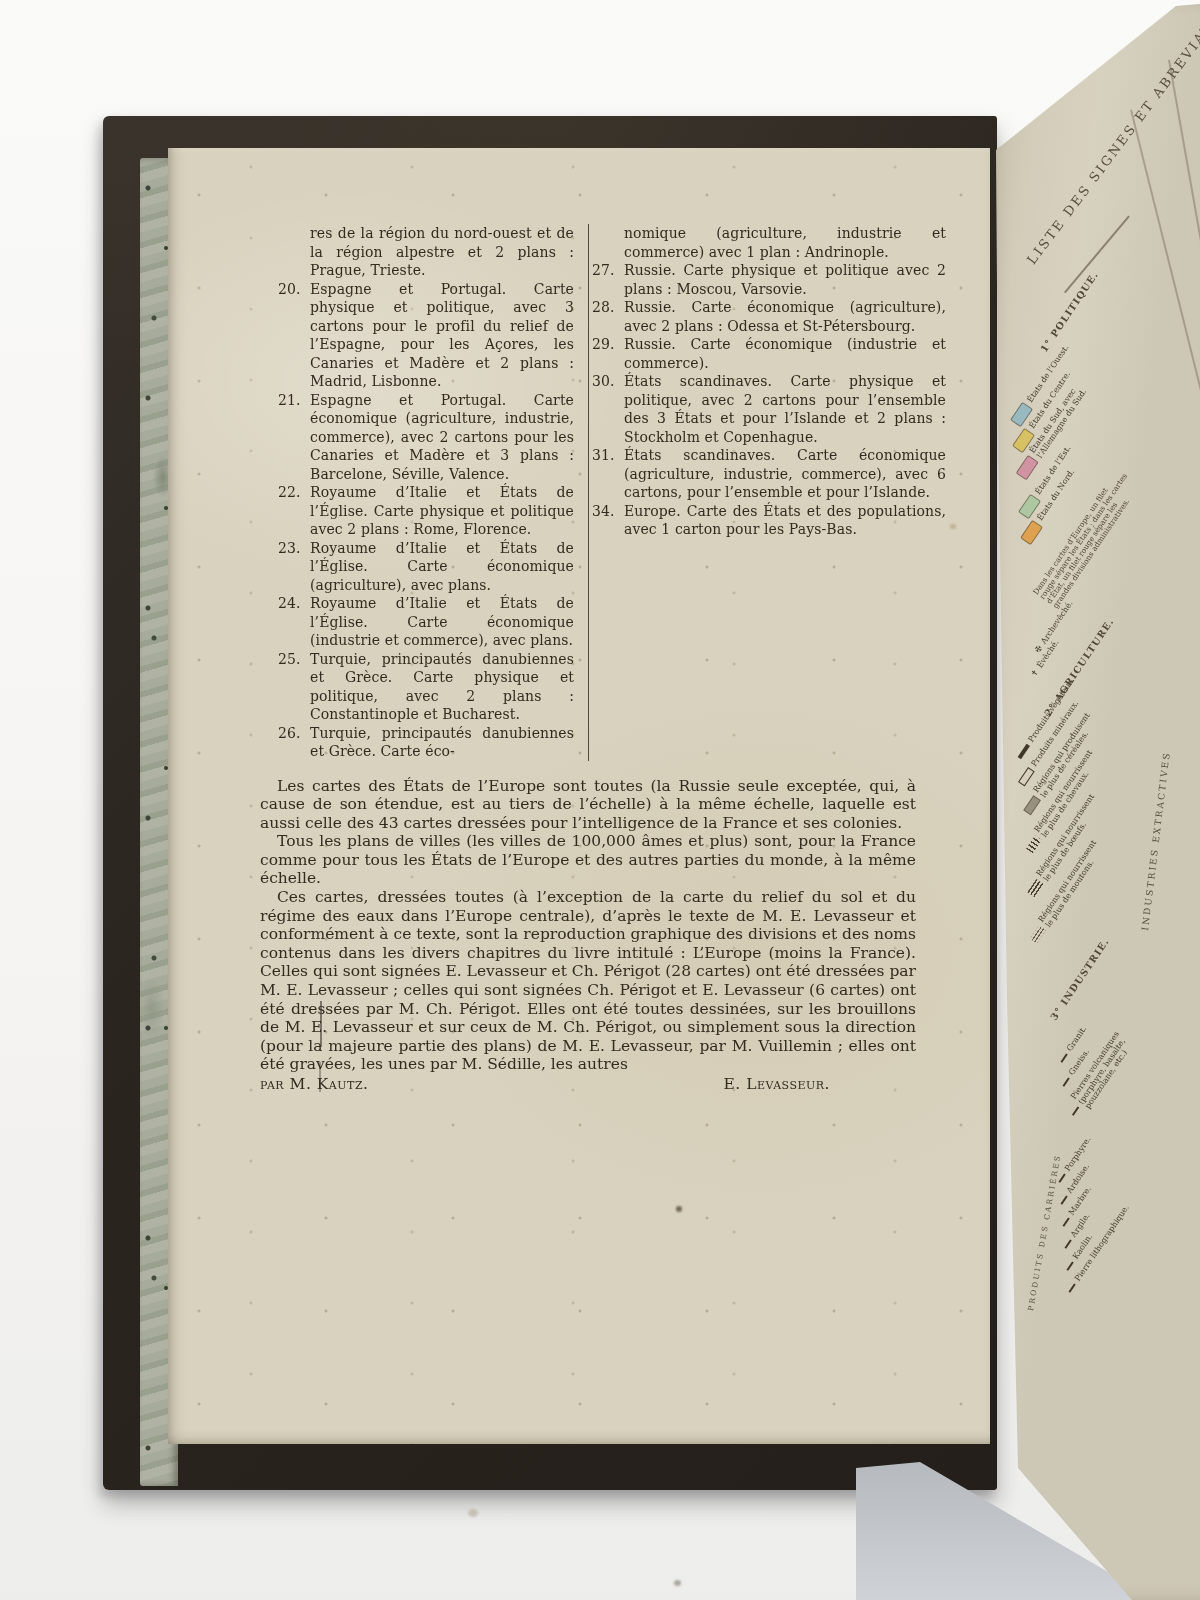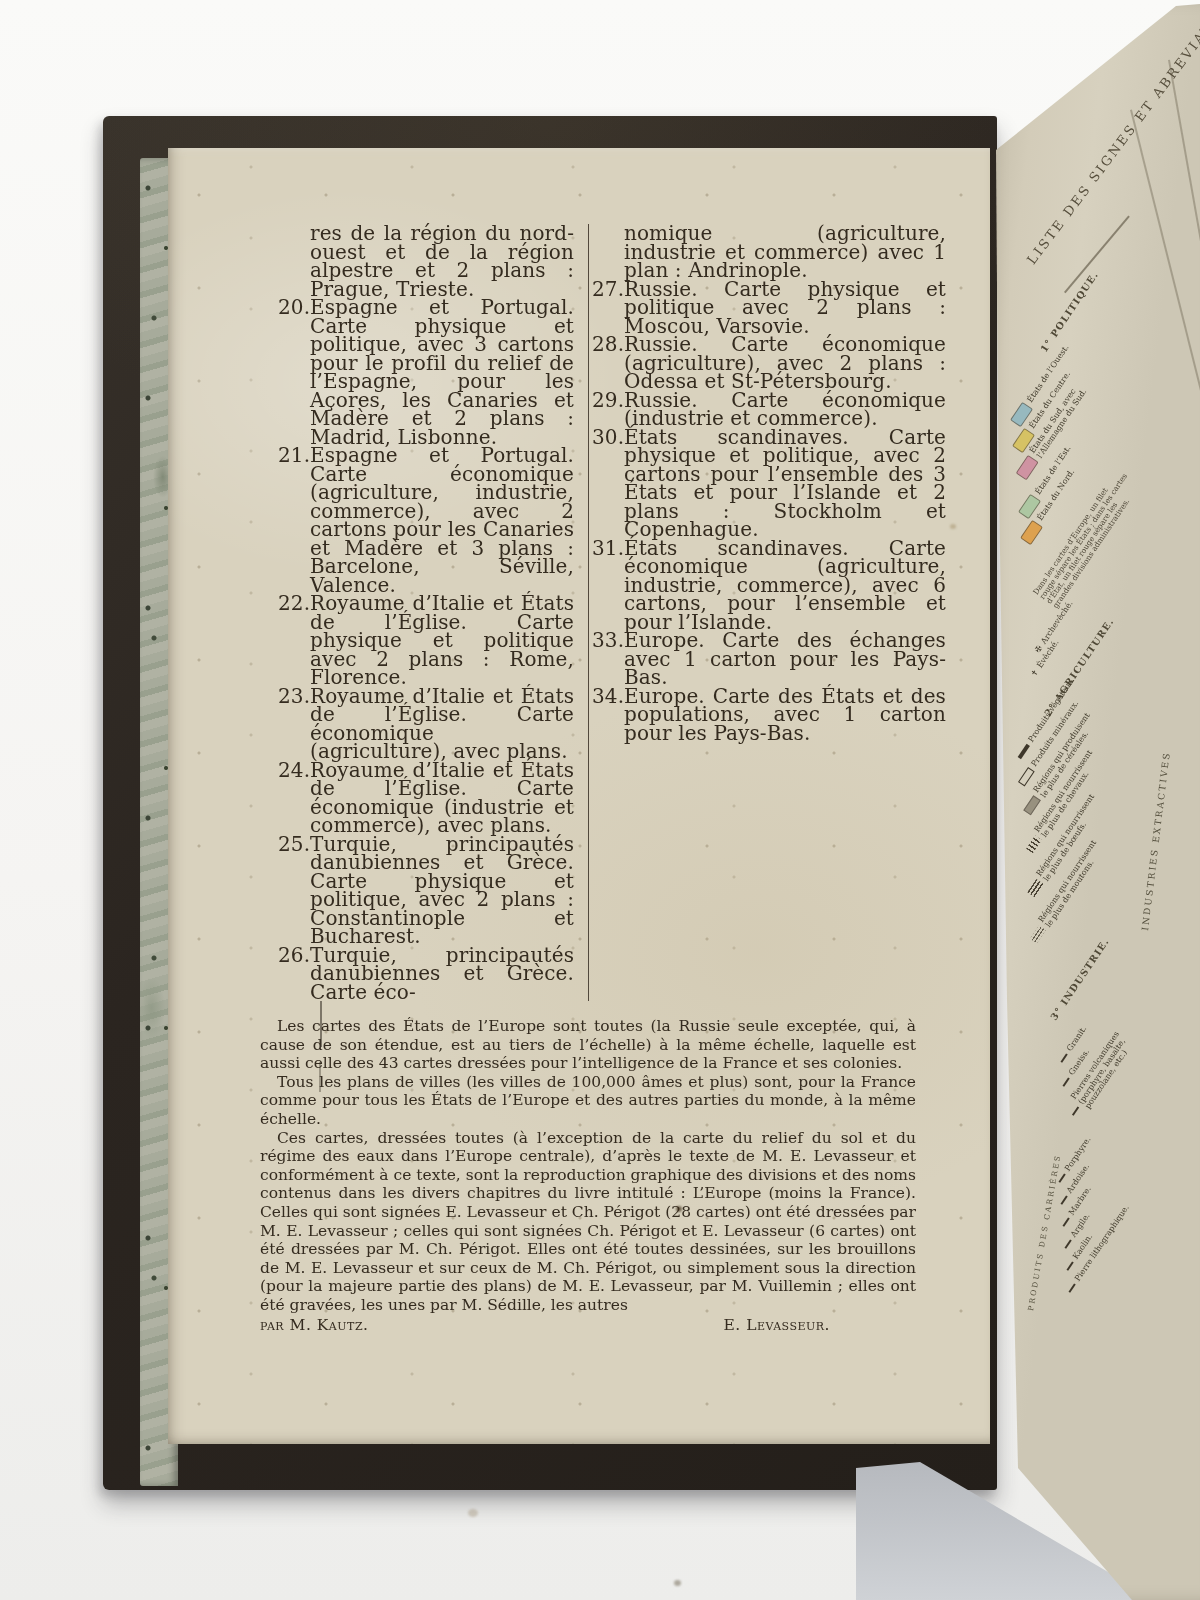--- a/index.html
+++ b/index.html
@@ -40,21 +40,21 @@
       radial-gradient(circle 1px at 31px 47px, rgba(110,92,62,0.30) 1px, transparent 2px),
       radial-gradient(circle 1px at 83px 19px, rgba(110,92,62,0.22) 1px, transparent 2px),
       #d9d2be;
     background-size:100% 100%,100% 100%,127px 93px,161px 71px,100% 100%;
     box-shadow:inset 10px 0 16px -10px rgba(60,50,35,0.45), inset 0 -9px 14px -9px rgba(60,50,35,0.35), inset 0 9px 10px -9px rgba(255,255,250,0.5);
     color:#342b1f;
   }
   .page-inner{position:relative;width:100%;height:100%;}
   .cols{
     display:flex;margin:76px 0 0 110px;width:668px;
-    font-size:20px;line-height:18.5px;text-align:justify;
+    font-size:14px;line-height:18.5px;text-align:justify;
     letter-spacing:0.1px;
   }
   .colL{flex:0 0 310px;padding-right:14px;box-sizing:border-box;}
   .colR{flex:1;border-left:1.5px solid rgba(58,48,38,0.85);padding-left:3px;box-sizing:border-box;}
   .entry{padding-left:32px;text-indent:-32px;}
   .entry.cont{text-indent:0;}
   .enum{display:inline-block;width:32px;text-indent:0;}
   .paras{margin:16px 0 0 92px;width:656px;font-size:15.5px;line-height:18.6px;text-align:justify;}
   .para{text-indent:17px;margin:0;}
   .closing{display:flex;justify-content:space-between;margin-top:1px;}
@@ -117,21 +117,20 @@
           <div class="entry"><span class="enum">25.</span><span>Turquie, principautés danubiennes et Grèce. Carte physique et politique, avec 2 plans : Constantinople et Bucharest.</span></div>
           <div class="entry"><span class="enum">26.</span><span>Turquie, principautés danubiennes et Grèce. Carte éco-</span></div>
         </div>
         <div class="colR">
           <div class="entry cont"><span>nomique (agriculture, industrie et commerce) avec 1 plan : Andrinople.</span></div>
           <div class="entry"><span class="enum">27.</span><span>Russie. Carte physique et politique avec 2 plans : Moscou, Varsovie.</span></div>
           <div class="entry"><span class="enum">28.</span><span>Russie. Carte économique (agriculture), avec 2 plans : Odessa et St-Pétersbourg.</span></div>
           <div class="entry"><span class="enum">29.</span><span>Russie. Carte économique (industrie et commerce).</span></div>
           <div class="entry"><span class="enum">30.</span><span>États scandinaves. Carte physique et politique, avec 2 cartons pour l’ensemble des 3 États et pour l’Islande et 2 plans : Stockholm et Copenhague.</span></div>
           <div class="entry"><span class="enum">31.</span><span>États scandinaves. Carte économique (agriculture, industrie, commerce), avec 6 cartons, pour l’ensemble et pour l’Islande.</span></div>
-          <div class="entry"><span class="enum">33.</span><span>Europe. Carte des échanges avec 1 carton pour les Pays-Bas.</span></div>
           <div class="entry"><span class="enum">34.</span><span>Europe. Carte des États et des populations, avec 1 carton pour les Pays-Bas.</span></div>
         </div>
       </div>
 
       <div class="paras">
         <p class="para">Les cartes des États de l’Europe sont toutes (la Russie seule exceptée, qui, à cause de son étendue, est au tiers de l’échelle) à la même échelle, laquelle est aussi celle des 43 cartes dressées pour l’intelligence de la France et ses colonies.</p>
         <p class="para">Tous les plans de villes (les villes de 100,000 âmes et plus) sont, pour la France comme pour tous les États de l’Europe et des autres parties du monde, à la même échelle.</p>
         <p class="para">Ces cartes, dressées toutes (à l’exception de la carte du relief du sol et du régime des eaux dans l’Europe centrale), d’après le texte de M. E. Levasseur et conformément à ce texte, sont la reproduction graphique des divisions et des noms contenus dans les divers chapitres du livre intitulé : L’Europe (moins la France). Celles qui sont signées E. Levasseur et Ch. Périgot (28 cartes) ont été dressées par M. E. Levasseur ; celles qui sont signées Ch. Périgot et E. Levasseur (6 cartes) ont été dressées par M. Ch. Périgot. Elles ont été toutes dessinées, sur les brouillons de M. E. Levasseur et sur ceux de M. Ch. Périgot, ou simplement sous la direction (pour la majeure partie des plans) de M. E. Levasseur, par M. Vuillemin ; elles ont été gravées, les unes par M. Sédille, les autres</p>
         <div class="closing">
           <span class="kautz">par M. Kautz.</span>

